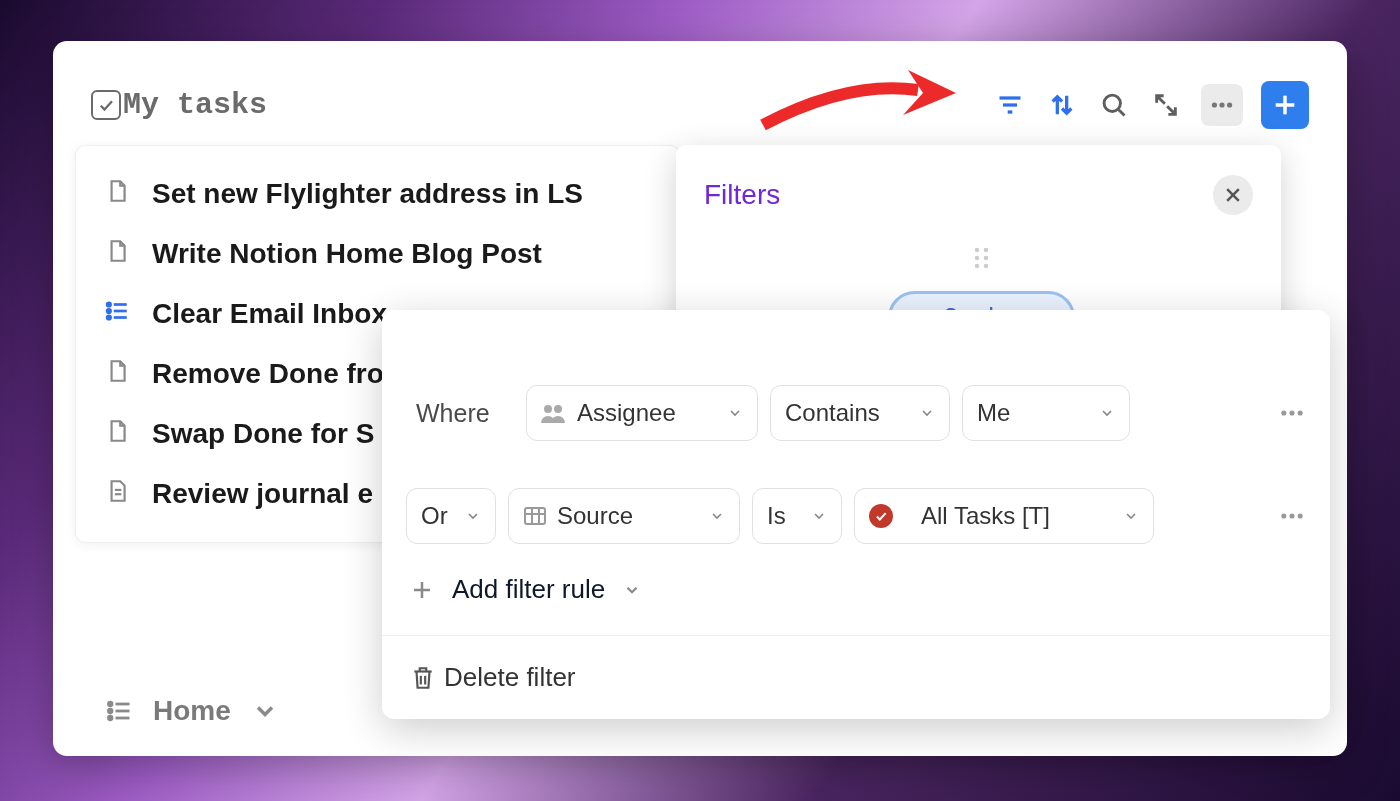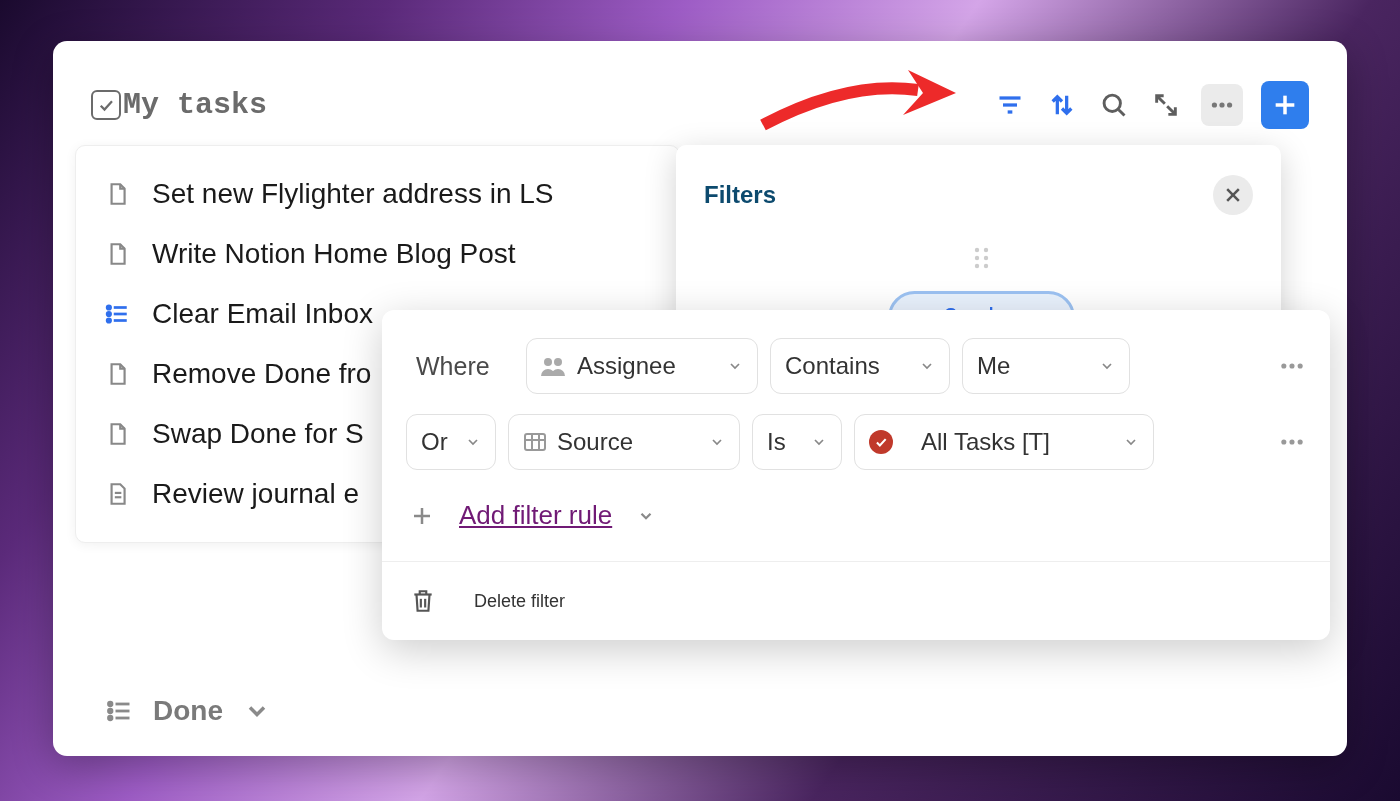--- a/index.html
+++ b/index.html
@@ -75,25 +75,24 @@
     top: 145px;
     width: 605px;
     background: #fff;
     border: 1px solid #eee;
     border-radius: 10px;
     box-shadow: 0 2px 12px rgba(0,0,0,0.06);
     padding: 18px 0;
   }
   .task-row {
     display: flex;
-    align-items: center;
     gap: 22px;
     padding: 14px 28px;
     font-size: 28px;
-    font-weight: 400;
+    font-weight: 700;
     color: #1a1a1a;
     white-space: nowrap;
     overflow: hidden;
   }
   .task-row svg { flex-shrink: 0; width: 26px; height: 26px; }
   .page-icon { stroke: #888; fill: none; stroke-width: 2; }
   .list-icon { stroke: #2f6fed; fill: #2f6fed; }
   .doc-icon { stroke: #888; fill: none; stroke-width: 2; }
   .notes-group {
     position: absolute;
@@ -126,21 +125,21 @@
     border-radius: 10px;
     box-shadow: 0 8px 32px rgba(0,0,0,0.18);
     padding: 30px 28px 10px 28px;
   }
   .filters-head {
     display: flex;
     justify-content: space-between;
     align-items: center;
     margin-bottom: 30px;
   }
-  .filters-title { font-size: 24px; font-weight: 700; color: #0c4a6e; }
+  .filters-title { font-size: 28px; font-weight: 400; color: #6d28d9; }
   .close-btn {
     width: 40px; height: 40px;
     background: #ebebeb;
     border-radius: 50%;
     display: flex; align-items: center; justify-content: center;
   }
   .close-btn svg { width: 20px; height: 20px; stroke: #555; stroke-width: 3; }
   .rules-pill-row {
     display: flex;
     align-items: center;
@@ -171,20 +170,21 @@
     background: #fff;
     border-radius: 12px;
     box-shadow: 0 10px 40px rgba(0,0,0,0.2);
     padding: 28px 24px 0 24px;
   }
   .rule-row {
     display: flex;
     align-items: center;
     gap: 12px;
     margin-bottom: 20px;
+    margin-top: 47px;
   }
   .where-label {
     width: 108px;
     display: flex;
     align-items: center;
     padding: 6px 10px;
     color: #4a4a4a;
     font-size: 25px;
   }
   .dd {
@@ -201,34 +201,33 @@
   }
   .dd svg.chev { width: 16px; height: 16px; stroke: #888; stroke-width: 2.5; fill: none; }
   .dd .ico { color: #999; }
   .dd-gap { justify-content: space-between; border-radius: 11px; }
   .row-more { color: #999; margin-left: auto; display:flex; align-items:center; }
   .check-circle { width:24px; height:24px; background:#c0392b; border-radius:50%; display:flex; align-items:center; justify-content:center; }
   .check-circle svg { width:14px; height:14px; stroke:#fff; stroke-width:3.5; fill:none; }
   .add-rule {
     display: flex;
     align-items: center;
-    gap: 25px;
+    gap: 18px;
     padding: 10px 4px 30px 4px;
-    color: #701a75;
+    color: #0f172a;
     font-size: 26px;
-    text-decoration: underline;
   }
   .divider { height:1px; background:#eee; margin: 0 -24px; }
   .delete-row {
     display: flex;
     align-items: center;
-    gap: 38px;
+    gap: 8px;
     padding: 26px 4px;
     color: #333;
-    font-size: 18px;
+    font-size: 26px;
   }
 </style>
 </head>
 <body>
 
 <div class="main-card">
   <div class="header">
     <div class="title-group">
       <span class="check-icon">
         <svg viewBox="0 0 24 24">
@@ -332,21 +331,21 @@
 
 <div class="notes-group">
   <svg viewBox="0 0 24 24" fill="none" stroke="#8a8a8a" stroke-width="2.4">
       <circle cx="4.5" cy="6" r="1.5" fill="#8a8a8a"></circle>
       <line x1="9" y1="6" x2="21" y2="6"></line>
       <circle cx="4.5" cy="12" r="1.5" fill="#8a8a8a"></circle>
       <line x1="9" y1="12" x2="21" y2="12"></line>
       <circle cx="4.5" cy="18" r="1.5" fill="#8a8a8a"></circle>
       <line x1="9" y1="18" x2="21" y2="18"></line>
     </svg>
-  <span>Done</span>
+  <span>Home</span>
   <svg viewBox="0 0 24 24" width="20" height="20" fill="none" stroke="#8a8a8a" stroke-width="3">
       <polyline points="6 9 12 15 18 9"></polyline>
     </svg>
 </div>
 
 <div class="arrow">
   <svg width="200" height="80" viewBox="0 0 200 80">
     <defs></defs>
     <path d="M 5 70 Q 90 25 160 35" stroke="#ed2a2a" stroke-width="12" fill="none"></path>
     <polygon points="150,15 198,38 145,60 165,38" fill="#ed2a2a"></polygon>

